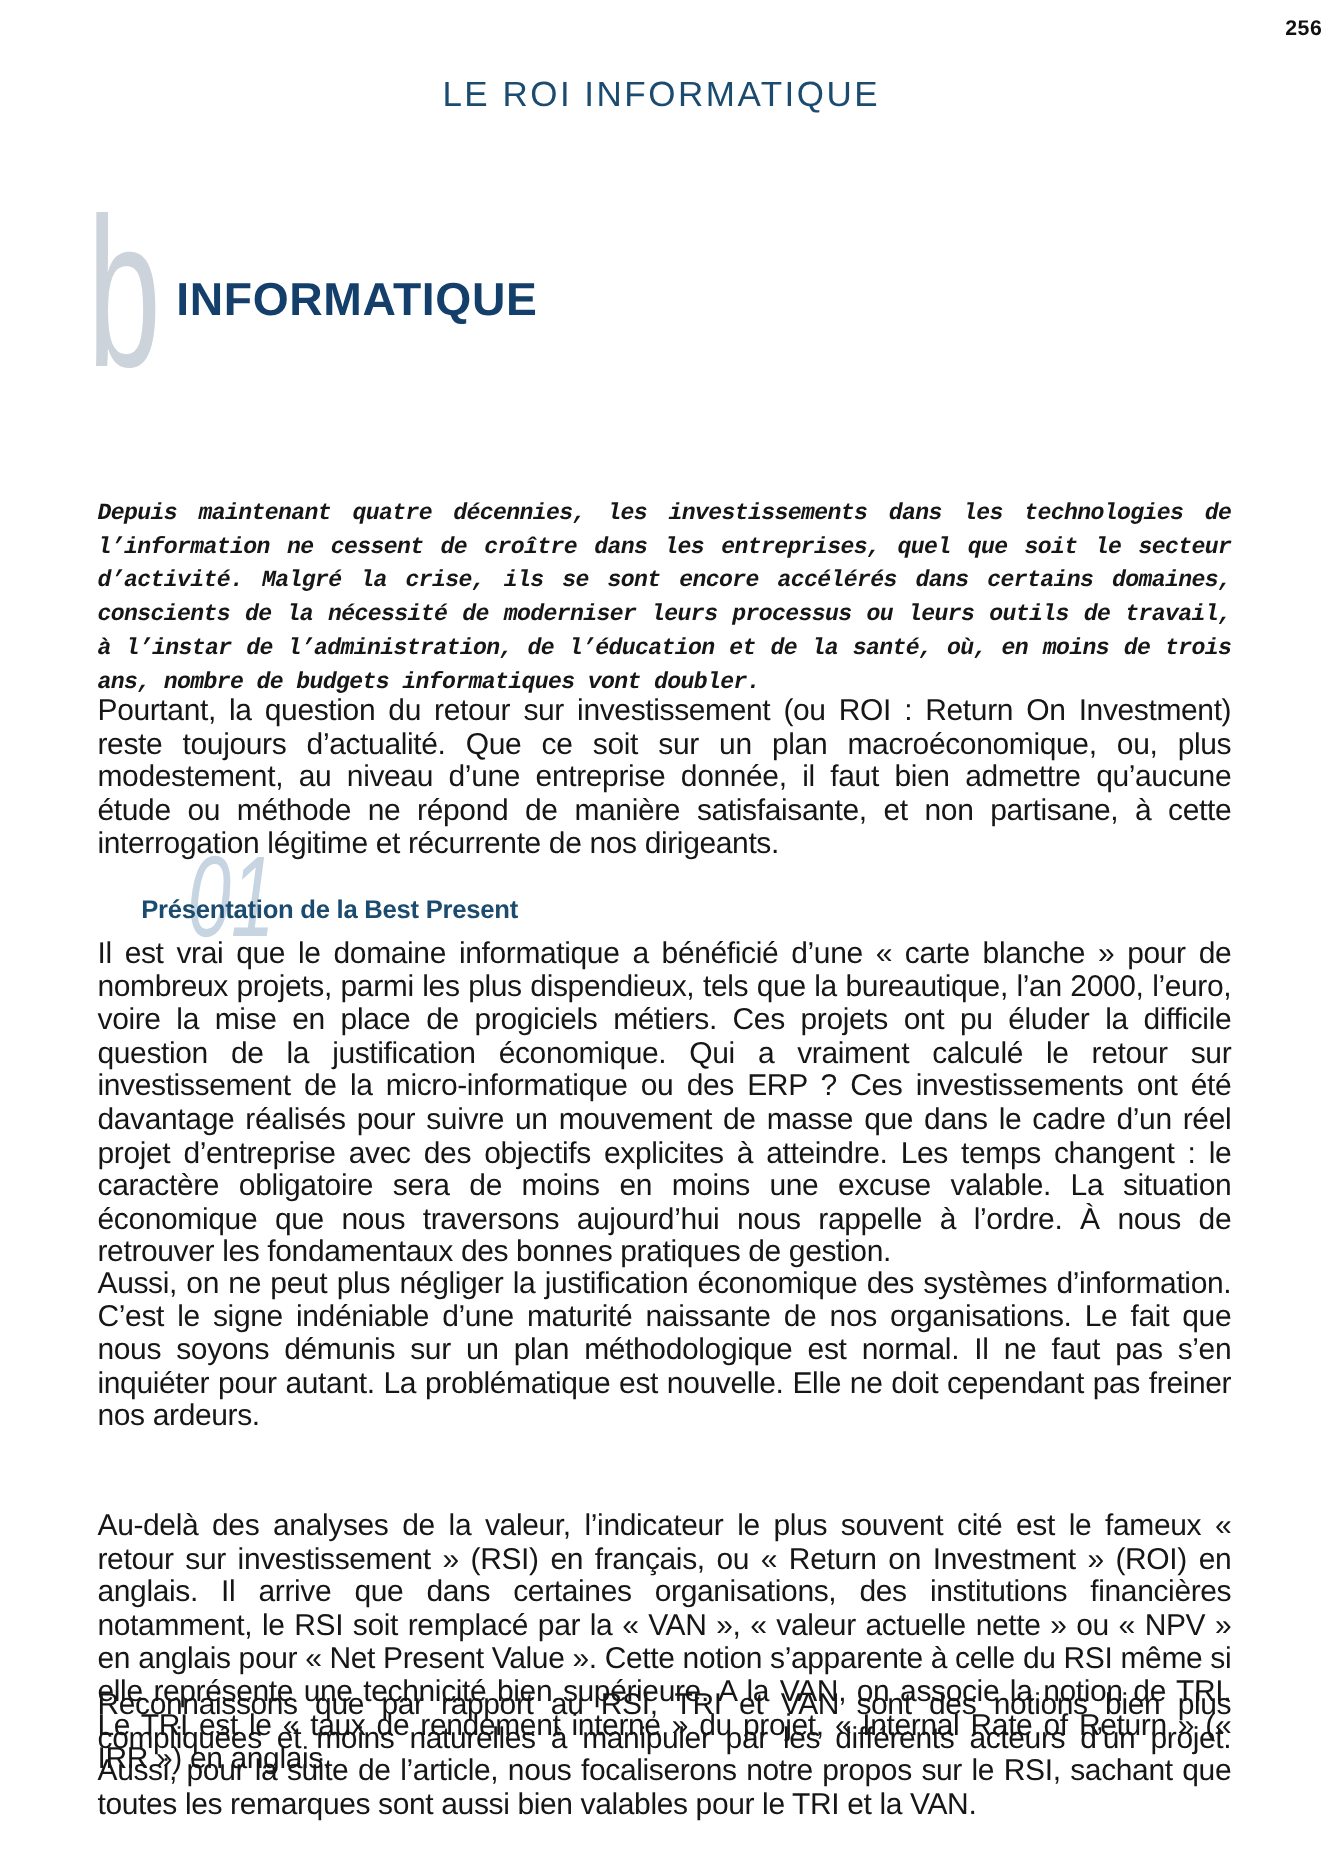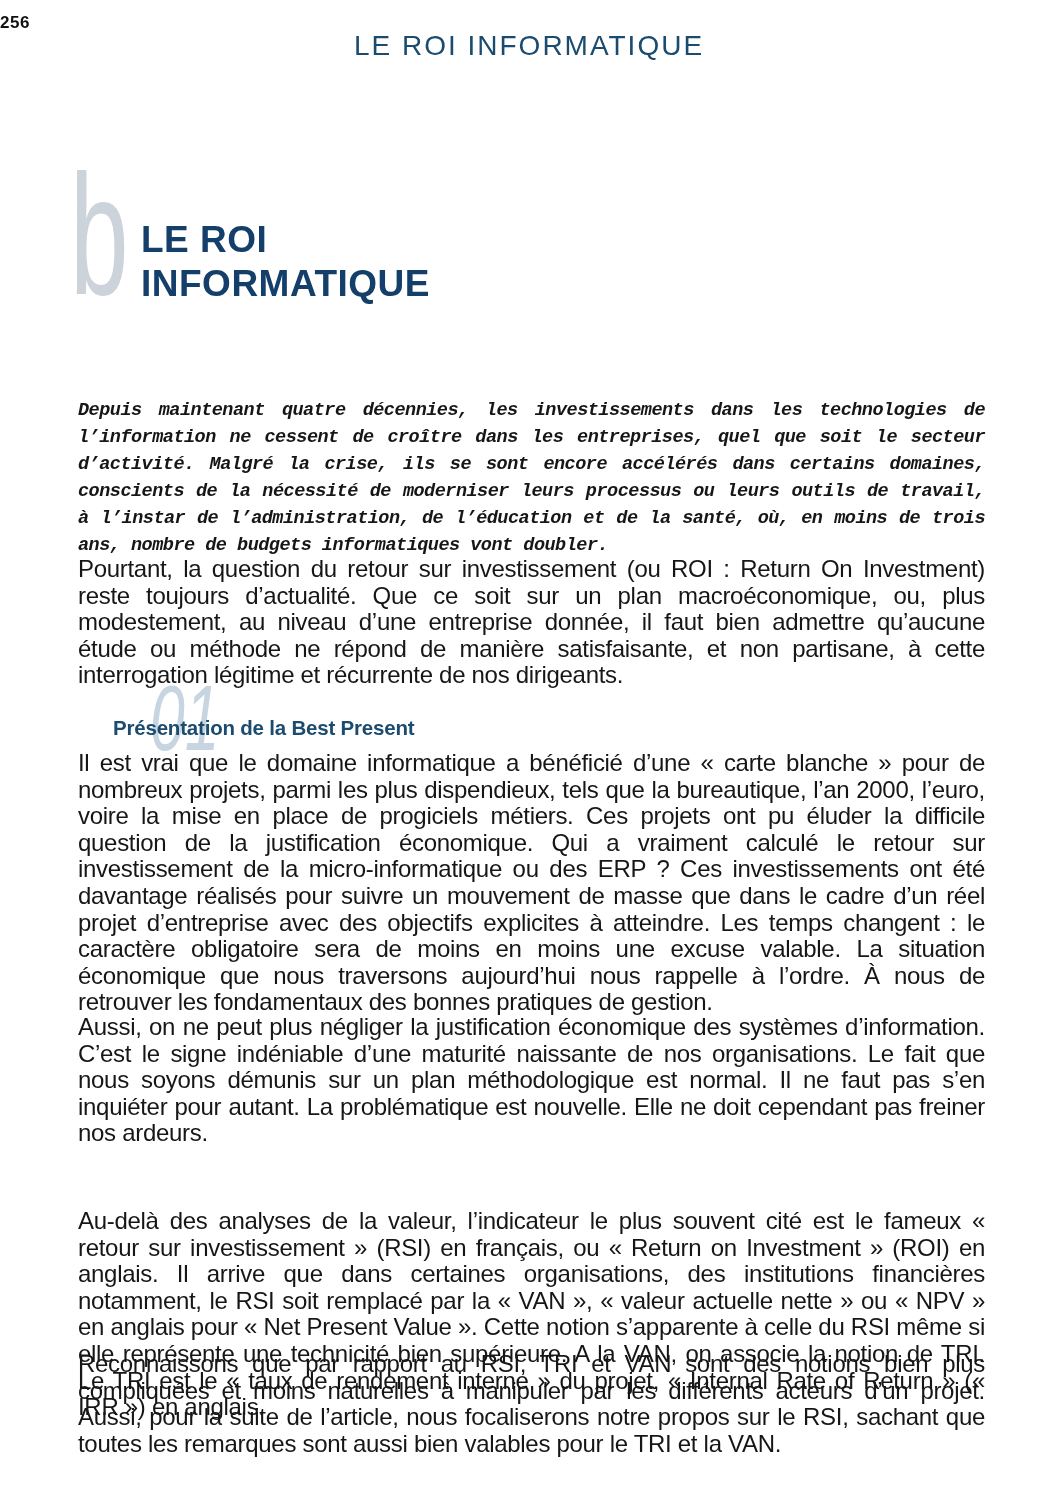--- a/index.html
+++ b/index.html
@@ -16,29 +16,30 @@
     width:1058px;
     height:1497px;
     background:#ffffff;
     overflow:hidden;
     font-family:"Liberation Sans", sans-serif;
     color:var(--text);
   }
   .page-number{
     position:absolute;
     top:13px; left:0; width:100%;
-    text-align:left;
+    text-align:right;
     font-size:17px;
     font-weight:bold;
     letter-spacing:0.5px;
     color:#111;
+    padding-left:24px;
   }
   .running-header{
     position:absolute;
-    top:30px; left:0; width:100%;
+    top:60px; left:0; width:100%;
     text-align:center;
     font-size:28px;
     font-weight:400;
     letter-spacing:2px;
     color:var(--navy);
   }
   .chapter-letter{
     position:absolute;
     left:70px; top:150px;
     font-size:170px;
@@ -114,21 +115,20 @@
 
 <div class="page">
 
   <div class="page-number">256</div>
 
   <div class="running-header">LE ROI INFORMATIQUE</div>
 
   <div class="chapter-letter">b</div>
 
   <div class="chapter-title">
-    <div>LE ROI</div>
     <div>INFORMATIQUE</div>
   </div>
 
   <p class="body-col para intro">Depuis maintenant quatre décennies, les investissements dans les technologies de l’information ne cessent de croître dans les entreprises, quel que soit le secteur d’activité. Malgré la crise, ils se sont encore accélérés dans certains domaines, conscients de la nécessité de moderniser leurs processus ou leurs outils de travail, à l’instar de l’administration, de l’éducation et de la santé, où, en moins de trois ans, nombre de budgets informatiques vont doubler.</p>
 
   <p class="body-col para p-pourtant">Pourtant, la question du retour sur investissement (ou ROI : Return On Investment) reste toujours d’actualité. Que ce soit sur un plan macroéconomique, ou, plus modestement, au niveau d’une entreprise donnée, il faut bien admettre qu’aucune étude ou méthode ne répond de manière satisfaisante, et non partisane, à cette interrogation légitime et récurrente de nos dirigeants.</p>
 
   <div class="section-number">01</div>
 
   <div class="section-heading">Présentation de la Best Present</div>

